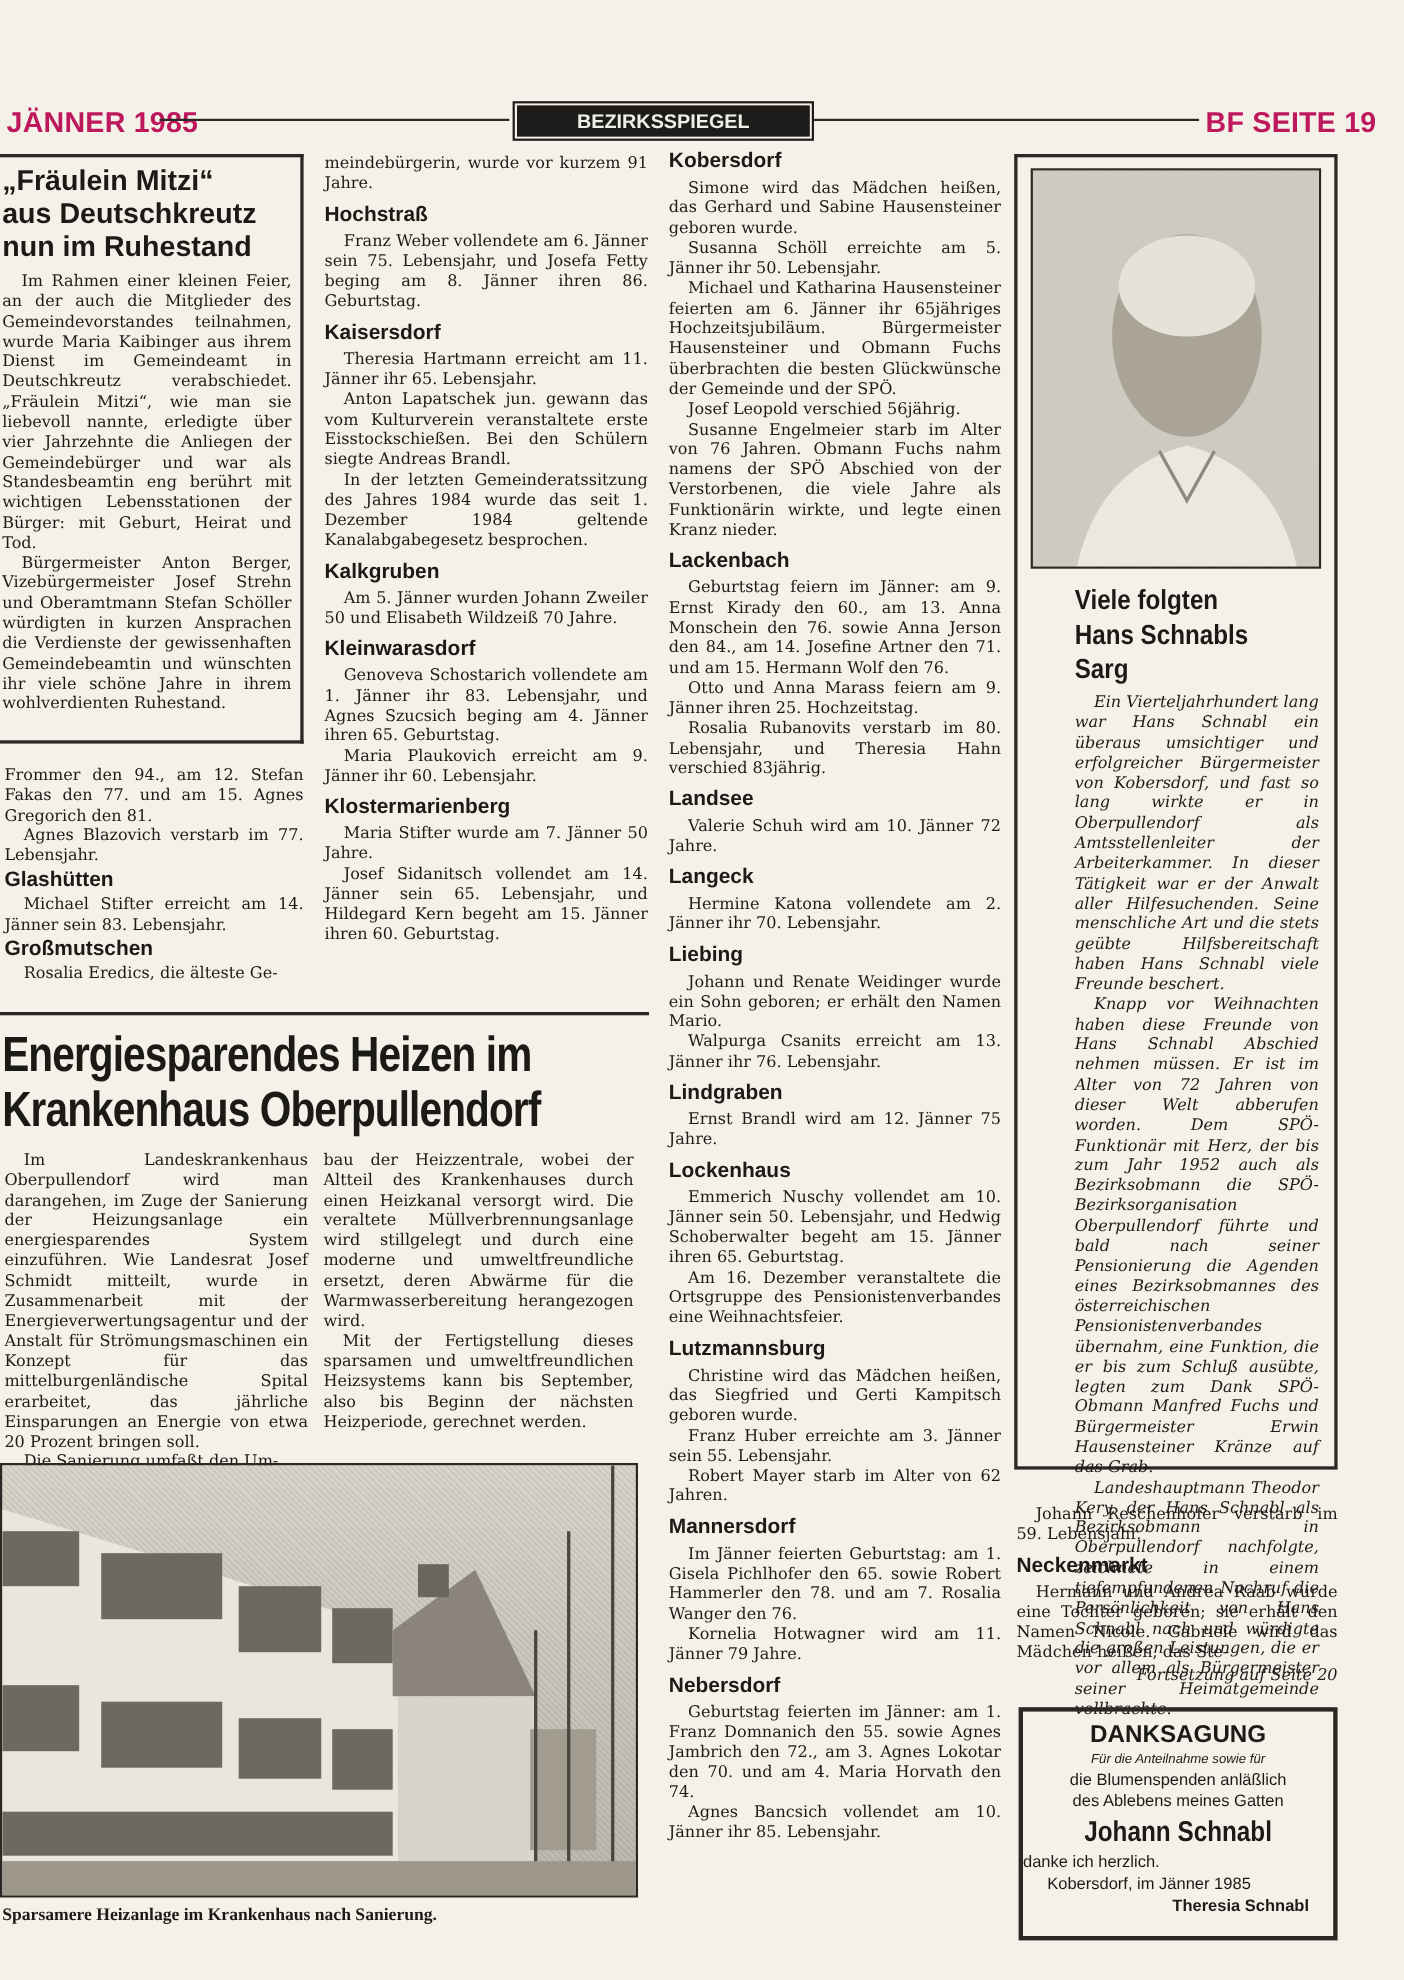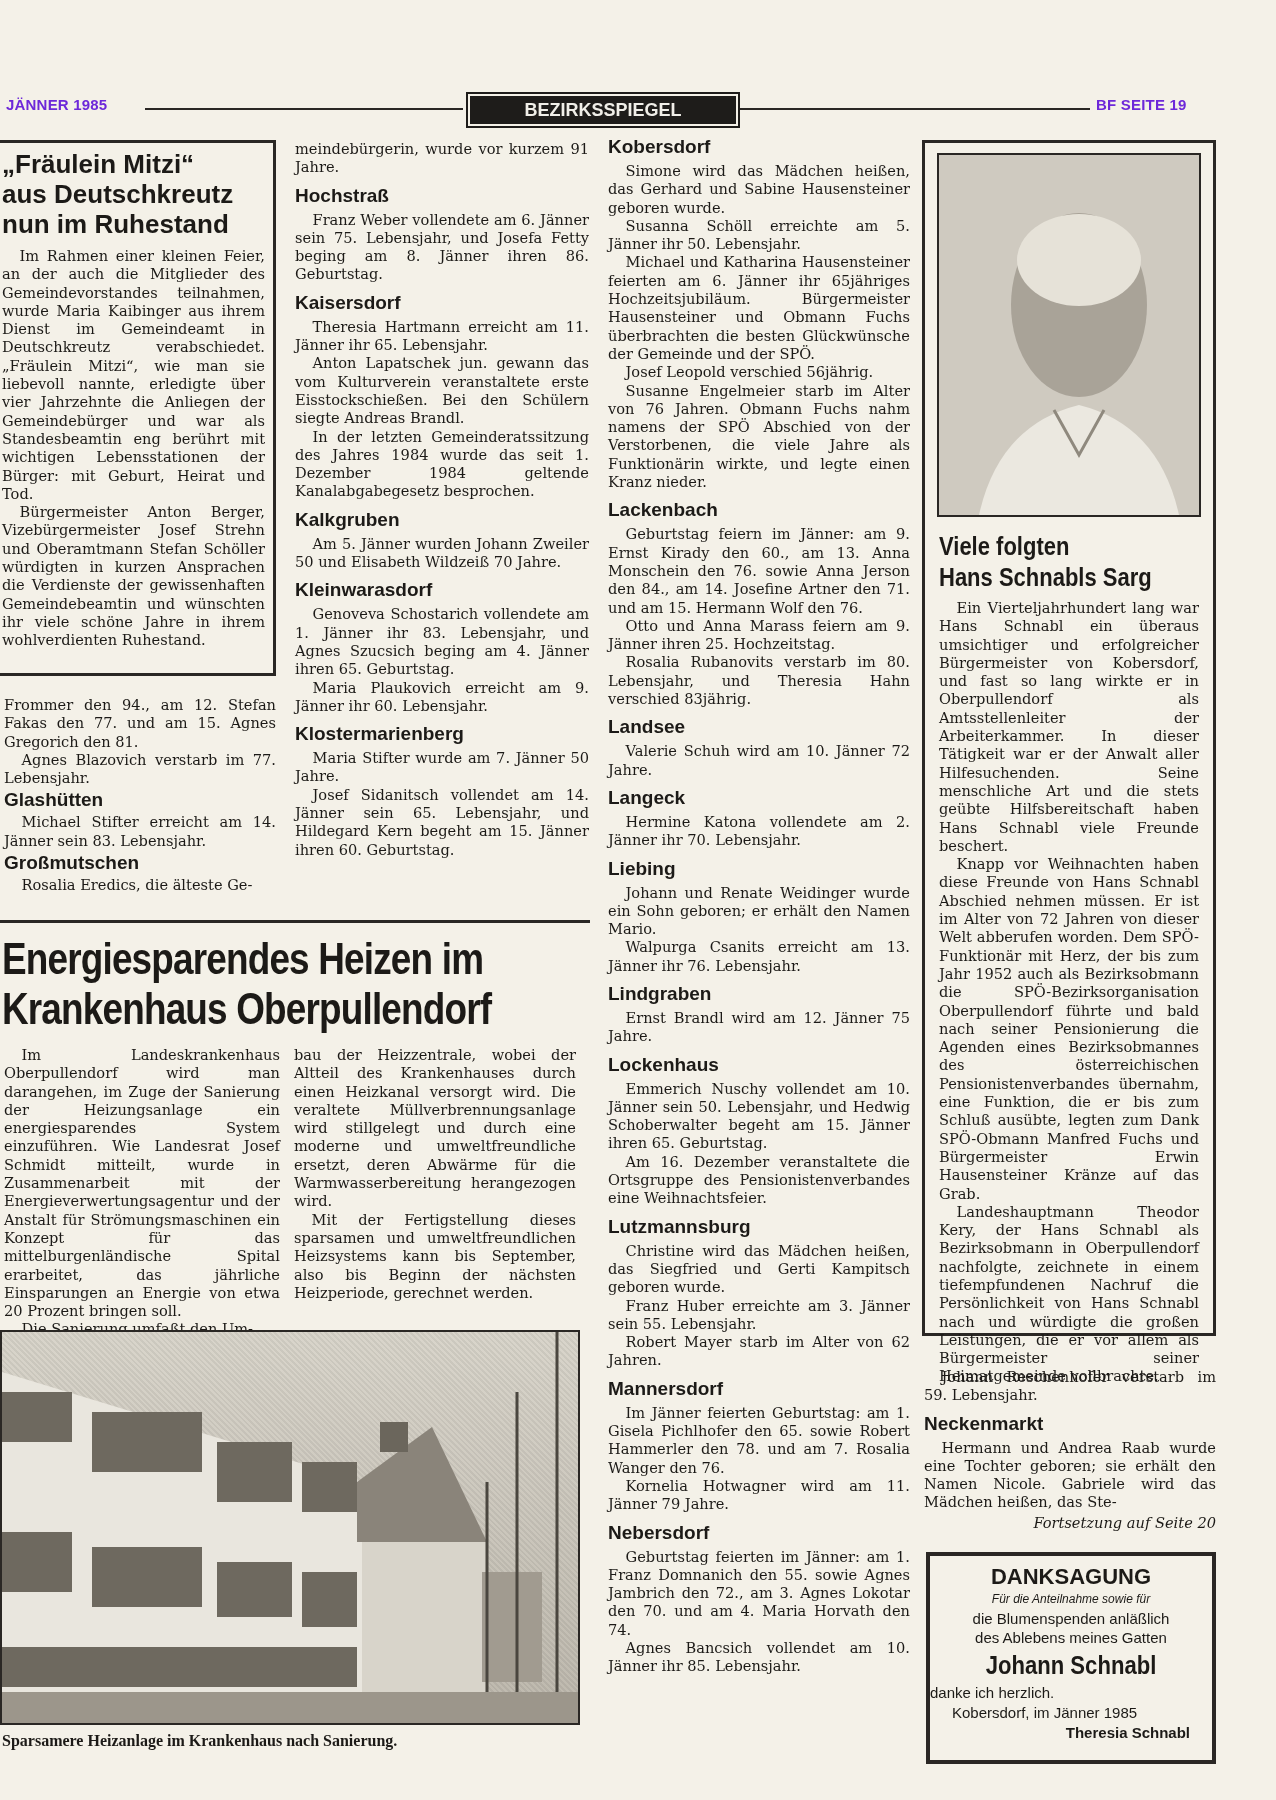--- a/index.html
+++ b/index.html
@@ -2,21 +2,21 @@
 <html><head>
 <meta charset="utf-8">
 <style>
   html, body { margin: 0; padding: 0; }
   body {
     width: 1276px; height: 1800px; position: relative; overflow: hidden;
     background: #f4f1e8; color: #1c1a17;
     font-family: "DejaVu Serif", serif;
   }
   .abs { position: absolute; }
-  .hdr-text { font-family: "Liberation Sans", sans-serif; font-size: 15px; font-weight: bold; color: #6d28d9; letter-spacing: 0.2px; }
+  .hdr-text { font-family: "Liberation Sans", sans-serif; font-size: 26px; font-weight: bold; color: #be185d; letter-spacing: 0.2px; }
   .hdr-rule { height: 2px; background: #2a2724; }
   .masthead {
     background: #1e1c1a; color: #f0eee8; font-family: "Liberation Sans", sans-serif;
     font-weight: bold; font-size: 18px; text-align: center; line-height: 24px;
     border: 2px solid #1e1c1a; box-shadow: 0 0 0 2px #f4f1e8, 0 0 0 4px #1e1c1a;
   }
   .col { font-size: 14.6px; line-height: 18.3px; text-align: justify; }
   .col p { margin: 0; text-indent: 1.2em; hyphens: manual; }
   .col h3 { margin: 8px 0 4px 0; font-family: "Liberation Sans", sans-serif; font-size: 19px; font-weight: bold; line-height: 22px; }
   .box { border: 3px solid #2a2724; box-sizing: border-box; }
@@ -163,26 +163,26 @@
 <div class="abs box" style="left:922px; top:140px; width:294px; height:1196px;">
   <div class="photo" style="margin:10px 12px 0 12px; height:364px;">
     <svg width="266" height="360" viewBox="0 0 266 360">
       <rect width="266" height="360" fill="#cfcac0"></rect>
       <ellipse cx="140" cy="150" rx="68" ry="92" fill="#a9a398"></ellipse>
       <ellipse cx="140" cy="105" rx="62" ry="46" fill="#e6e2d8"></ellipse>
       <path d="M40 360 Q60 270 140 250 Q220 270 240 360 Z" fill="#ebe8e0"></path>
       <path d="M115 255 L140 300 L165 255" stroke="#8f897e" stroke-width="3" fill="none"></path>
     </svg>
   </div>
-  <div style="padding:0 14px;">
+  <div style="padding:0 14px;margin-left:38px;">
     <div class="headline-sans" style="font-size:25px; line-height:31px; margin-top:14px; transform:scaleX(0.88); transform-origin:left;">
       <div>Viele folgten</div>
       <div>Hans Schnabls Sarg</div>
     </div>
-    <div class="col" style="margin-top:6px;">
+    <div class="col" style="margin-top:6px;font-style:italic;">
       <p>Ein Vierteljahrhundert lang war Hans Schnabl ein überaus umsichtiger und erfolgreicher Bürgermeister von Kobersdorf, und fast so lang wirkte er in Oberpullendorf als Amtsstellenleiter der Arbeiterkammer. In dieser Tätigkeit war er der Anwalt aller Hilfesuchenden. Seine menschliche Art und die stets geübte Hilfsbereitschaft haben Hans Schnabl viele Freunde beschert.</p>
       <p>Knapp vor Weihnachten haben diese Freunde von Hans Schnabl Abschied nehmen müssen. Er ist im Alter von 72 Jahren von dieser Welt abberufen worden. Dem SPÖ-Funktionär mit Herz, der bis zum Jahr 1952 auch als Bezirksobmann die SPÖ-Bezirksorganisation Oberpullendorf führte und bald nach seiner Pensionierung die Agenden eines Bezirksobmannes des österreichischen Pensionistenverbandes übernahm, eine Funktion, die er bis zum Schluß ausübte, legten zum Dank SPÖ-Obmann Manfred Fuchs und Bürgermeister Erwin Hausensteiner Kränze auf das Grab.</p>
       <p>Landeshauptmann Theodor Kery, der Hans Schnabl als Bezirksobmann in Oberpullendorf nachfolgte, zeichnete in einem tiefempfundenen Nachruf die Persönlichkeit von Hans Schnabl nach und würdigte die großen Leistungen, die er vor allem als Bürgermeister seiner Heimatgemeinde vollbrachte.</p>
     </div>
   </div>
 </div>
 
 <div class="abs col" style="left:924px; top:1368px; width:292px;">
   <p>Johann Reschenhofer verstarb im 59. Lebensjahr.</p>
   <h3>Neckenmarkt</h3>

